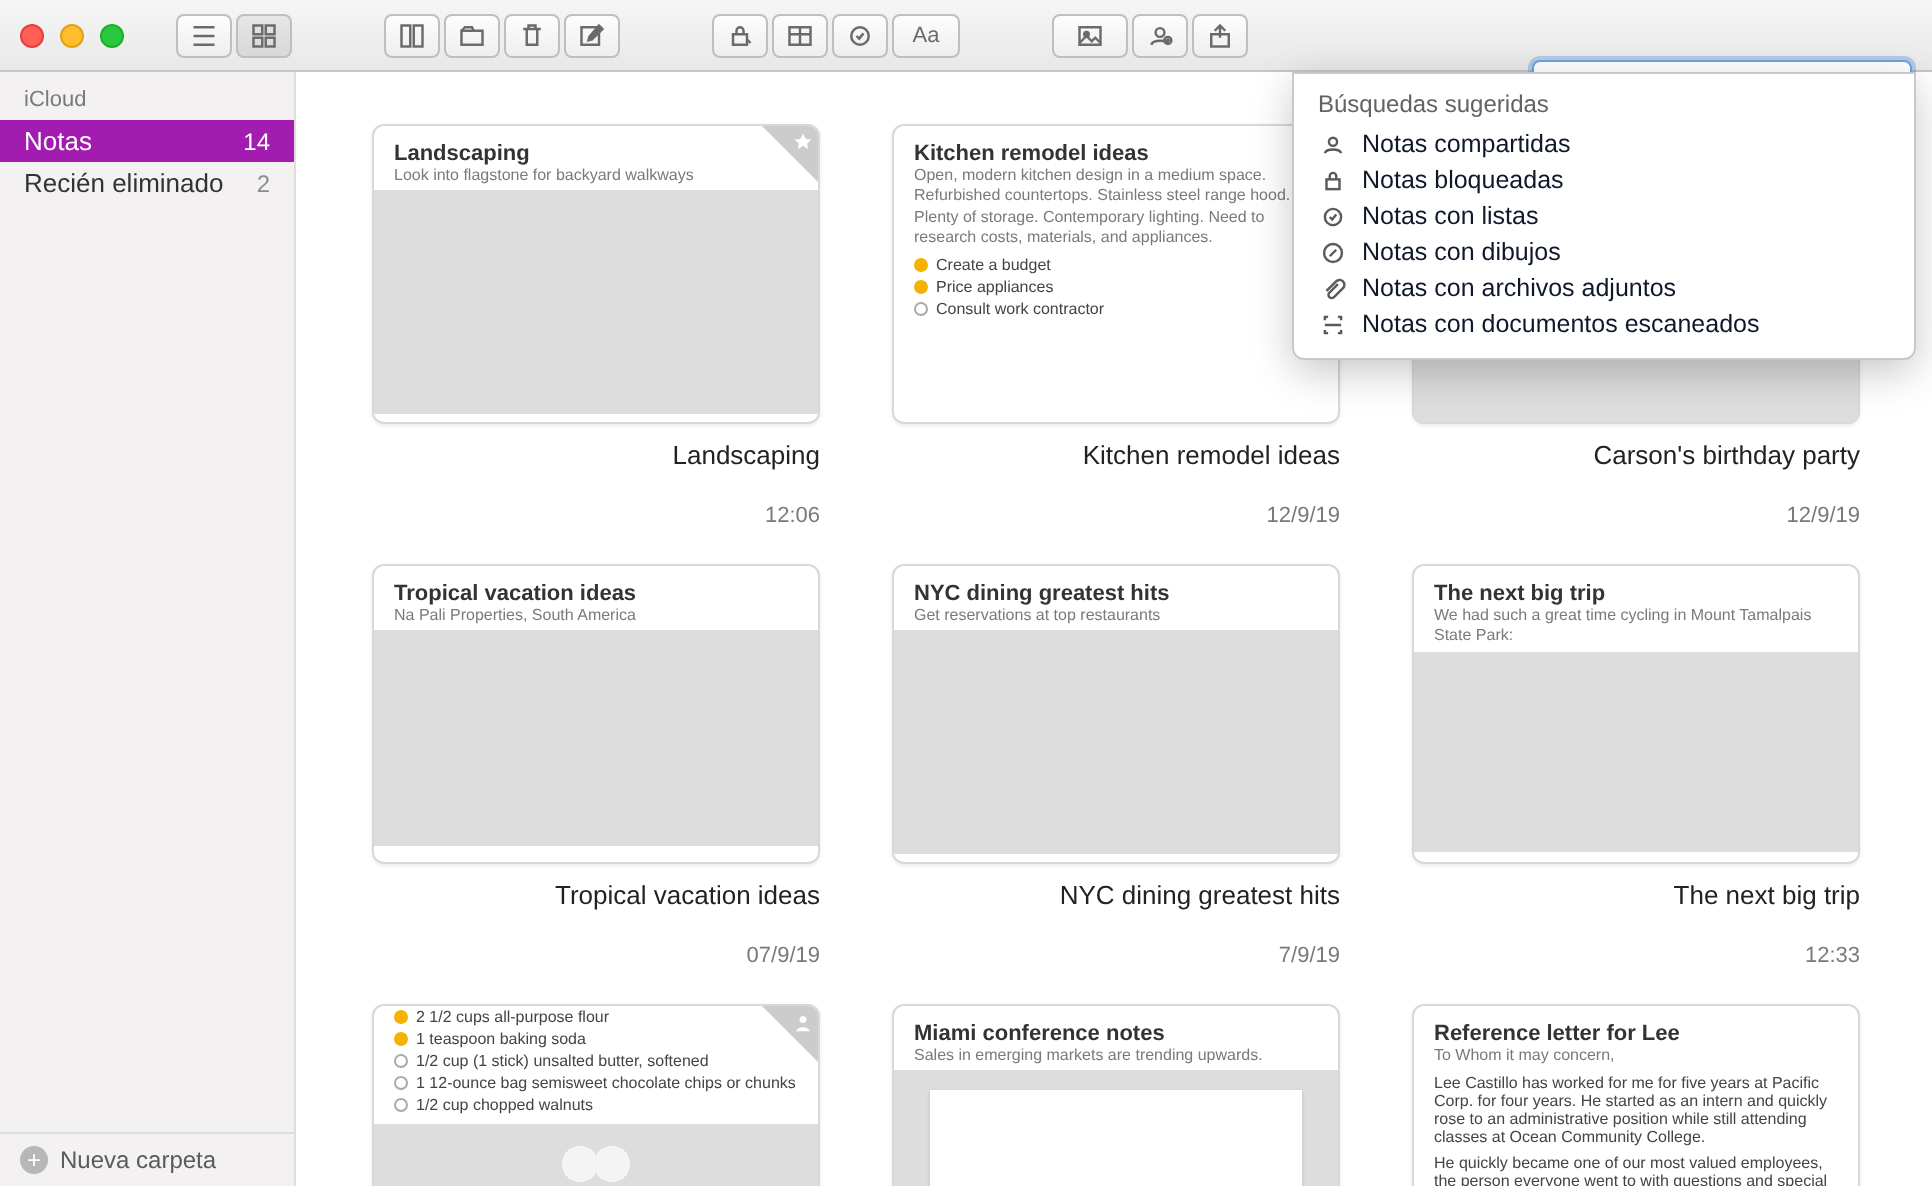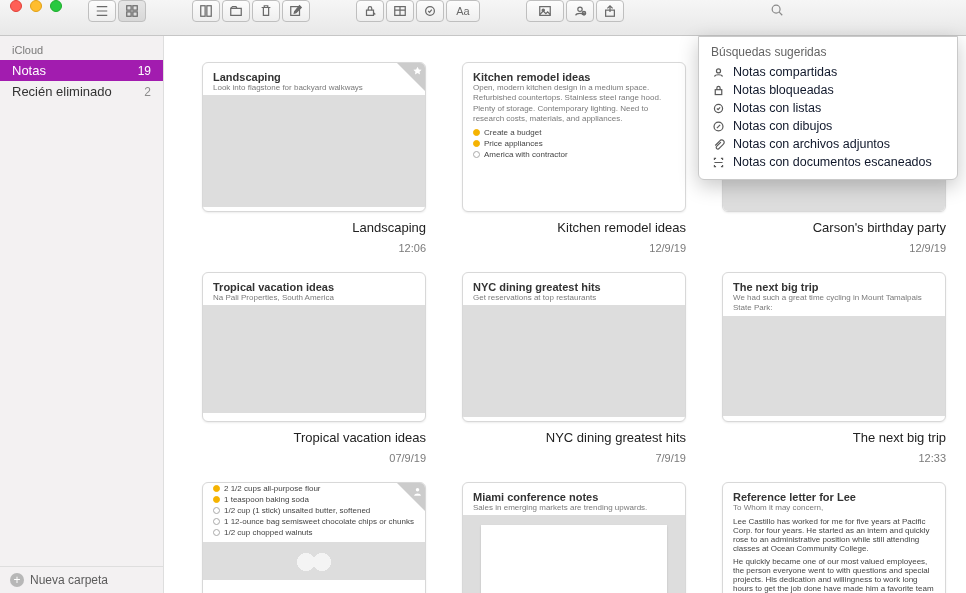--- a/index.html
+++ b/index.html
@@ -1,38 +1,38 @@
 <!DOCTYPE html>
 <html><head>
 <meta charset="utf-8">
 <style>
 * { margin: 0; padding: 0; box-sizing: border-box; font-family: -apple-system, BlinkMacSystemFont, "Helvetica Neue", sans-serif; }
 body { width: 966px; height: 593px; background: #fff; overflow: hidden; position: relative; }
 
 
-.titlebar { height: 36px; background: linear-gradient(#f6f6f6,#e8e8e8); border-bottom: 1px solid #c6c6c6; display: flex; align-items: flex-start; padding: 0 10px; gap: 16px; }
+.titlebar { height: 36px; background: linear-gradient(#f6f6f6,#e8e8e8); border-bottom: 1px solid #c6c6c6; display: flex; align-items: center; padding: 0 10px; gap: 16px; }
 .traffic { display: flex; gap: 8px; margin-right: 10px; }
 .dot { width: 12px; height: 12px; border-radius: 50%; }
 .dot.red { background:#ff5f57; border:1px solid #e24238; }
 .dot.yellow { background:#ffbd2e; border:1px solid #e1a116; }
 .dot.green { background:#28c940; border:1px solid #1dad2b; }
 .tb-group { display:flex; gap:2px; }
 .tb-btn { height:22px; min-width:28px; border:1px solid #bfbfbf; background:linear-gradient(#fdfdfd,#eee); border-radius:4px; display:flex; align-items:center; justify-content:center; color:#5a5a5a; }
 .tb-btn.on { background:linear-gradient(#e6e6e6,#d8d8d8); }
 .tb-btn svg { width:14px; height:14px; stroke:#6a6a6a; fill:none; stroke-width:1.4; }
 .tb-spacer { flex:0 0 14px; }
 .search-wrap { margin-left:auto; position:relative; }
 .search { width:190px; height:22px; border:1px solid #6aa2e6; border-radius:4px; padding:0 6px 0 22px; font-size:12px; background:#fff; box-shadow:0 0 0 2px rgba(73,144,226,.35); outline:none;margin-top:46px; }
 .search-icn { position:absolute; left:4px; top:3px; width:14px; height:14px; }
 .search-icn circle { stroke:#8a8a8a; fill:none; stroke-width:1.4; }
 .search-icn line { stroke:#8a8a8a; stroke-width:1.4; }
 
 
 .main { display:flex; height:calc(100% - 36px); }
-.sidebar { width:164px; background:#f3f1f2; border-right:1px solid #dedede; display:flex; flex-direction:column; }
+.sidebar { width:148px; background:#f3f1f2; border-right:1px solid #dedede; display:flex; flex-direction:column; }
 .sb-header { font-size:11px; color:#7a7a7a; padding:8px 12px 4px; }
 .sb-item { display:flex; align-items:center; padding:3px 12px; font-size:13px; color:#333; cursor:default; }
 .sb-item.sel { background:#a21caf; color:#fff; }
 .sb-item .count { margin-left:auto; font-size:12px; }
 .sb-item.sel .count { color:#fff; }
 .sb-item:not(.sel) .count { color:#8c8c8c; }
 .sb-footer { margin-top:auto; border-top:1px solid #dedede; padding:6px 10px; display:flex; align-items:center; gap:6px; font-size:12px; color:#5b5b5b; }
 .sb-footer .plus { width:14px; height:14px; border-radius:50%; background:#b7b7b7; color:#fff; display:flex; align-items:center; justify-content:center; font-size:12px; line-height:1; }
 
 .content { flex:1; background:#fff; overflow:auto; padding:26px 18px 20px 26px; }
@@ -45,24 +45,24 @@
 .card .sec { font-size:9px; font-weight:700; color:#333; padding:4px 10px 2px; }
 .card .img { width:100%; background:#ddd; }
 .card .body { padding:2px 10px; font-size:8px; color:#444; }
 .chk { display:flex; align-items:center; gap:4px; padding:1px 10px; font-size:8px; color:#444; }
 .chk .b { width:7px; height:7px; border-radius:50%; border:1px solid #aaa; }
 .chk.done .b { background:#f5b301; border-color:#f5b301; }
 .badge { position:absolute; top:0; right:0; width:0; height:0; border-top:28px solid #ccc; border-left:28px solid transparent; }
 .badge svg { position:absolute; top:-25px; right:2px; width:11px; height:11px; fill:#fff; }
 .badge.person svg { fill:#fff; }
 .title-row { text-align:center; margin-top:8px; font-size:13px; color:#222; }
-.date-row { text-align:center; font-size:11px; color:#7a7a7a; margin-top:7px; }
-
-
-.dd { position:absolute; top:36px; right:8px; width:260px; background:#fff; border:1px solid #c9c9c9; border-radius:0 0 6px 6px; box-shadow:0 6px 20px rgba(0,0,0,.22); padding:6px 0 8px; z-index:50; }
+.date-row { text-align:center; font-size:11px; color:#7a7a7a; margin-top:17px; }
+
+
+.dd { position:absolute; top:36px; right:8px; width:312px; background:#fff; border:1px solid #c9c9c9; border-radius:0 0 6px 6px; box-shadow:0 6px 20px rgba(0,0,0,.22); padding:6px 0 8px; z-index:50; }
 .dd-h { font-size:12px; color:#636363; padding:2px 12px 4px; }
 .dd-i { display:flex; align-items:center; gap:8px; padding:2px 12px; font-size:12.5px; color:#0f172a; cursor:default; }
 .dd-i .ic { width:14px; height:14px; display:flex; align-items:center; justify-content:center; color:#5a5a5a; }
 .dd-i .ic svg { width:13px; height:13px; stroke:#5a5a5a; fill:none; stroke-width:1.5; }
 
 
 .img-flowers { background:linear-gradient(120deg,#4b6b1f 0 35%,#f4b400 35% 55%,#d98b12 55% 70%,#3c5515 70% 100%); }
 .img-santorini { background:linear-gradient(#6aa8e9 0 35%,#e9f0f7 35% 55%,#cdd8e2 55% 75%,#2a4a8b 75% 100%); }
 .img-burger { background:radial-gradient(circle at 50% 55%,#d6a55a 0 32%,#7a5326 32% 40%,#eae5dd 40% 100%); }
 .img-tamal { background:linear-gradient(#7aa7d8 0 45%,#3c6f2c 45% 80%,#6b8d47 80% 100%); }
@@ -233,21 +233,21 @@
       <span>Notas con documentos escaneados</span>
     </div>
 </div>
 
 <div class="main">
 
   <div class="sidebar">
     <div class="sb-header">iCloud</div>
     <div class="sb-item sel">
       <span>Notas</span>
-      <span class="count">19</span>
+      <span class="count">14</span>
     </div>
     <div class="sb-item">
       <span>Recién eliminado</span>
       <span class="count">2</span>
     </div>
     <div class="sb-footer">
       <span class="plus">+</span>
       <span>Nueva carpeta</span>
     </div>
   </div>
@@ -281,21 +281,21 @@
           <div class="chk done">
               <span class="b"></span>
               <span>Create a budget</span>
             </div>
           <div class="chk done">
               <span class="b"></span>
               <span>Price appliances</span>
             </div>
           <div class="chk">
               <span class="b"></span>
-              <span>America with contractor</span>
+              <span>Consult work contractor</span>
             </div>
         </div>
         <div class="title-row">Kitchen remodel ideas</div>
         <div class="date-row">12/9/19</div>
       </div>
 
       <div class="card-wrap">
         <div class="card">
           <div class="img img-colors" style="height:150px"></div>
         </div>

